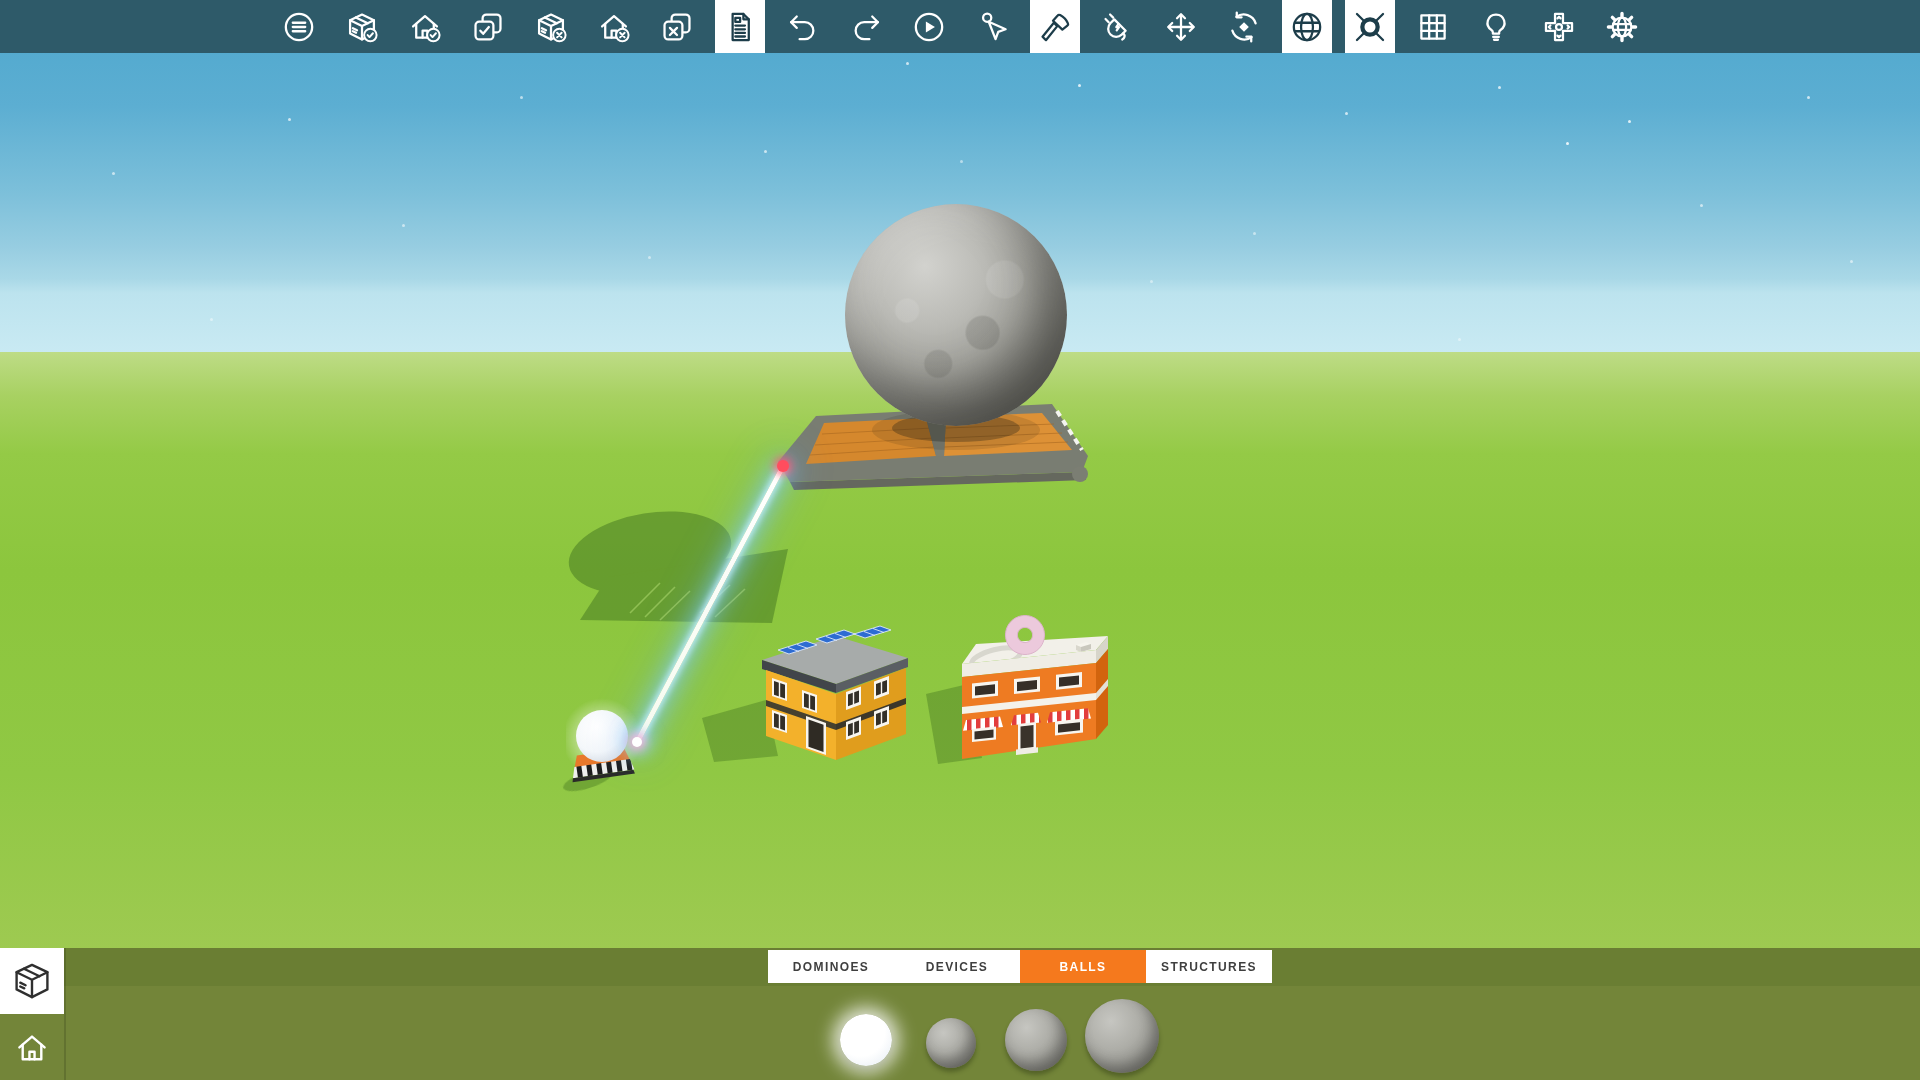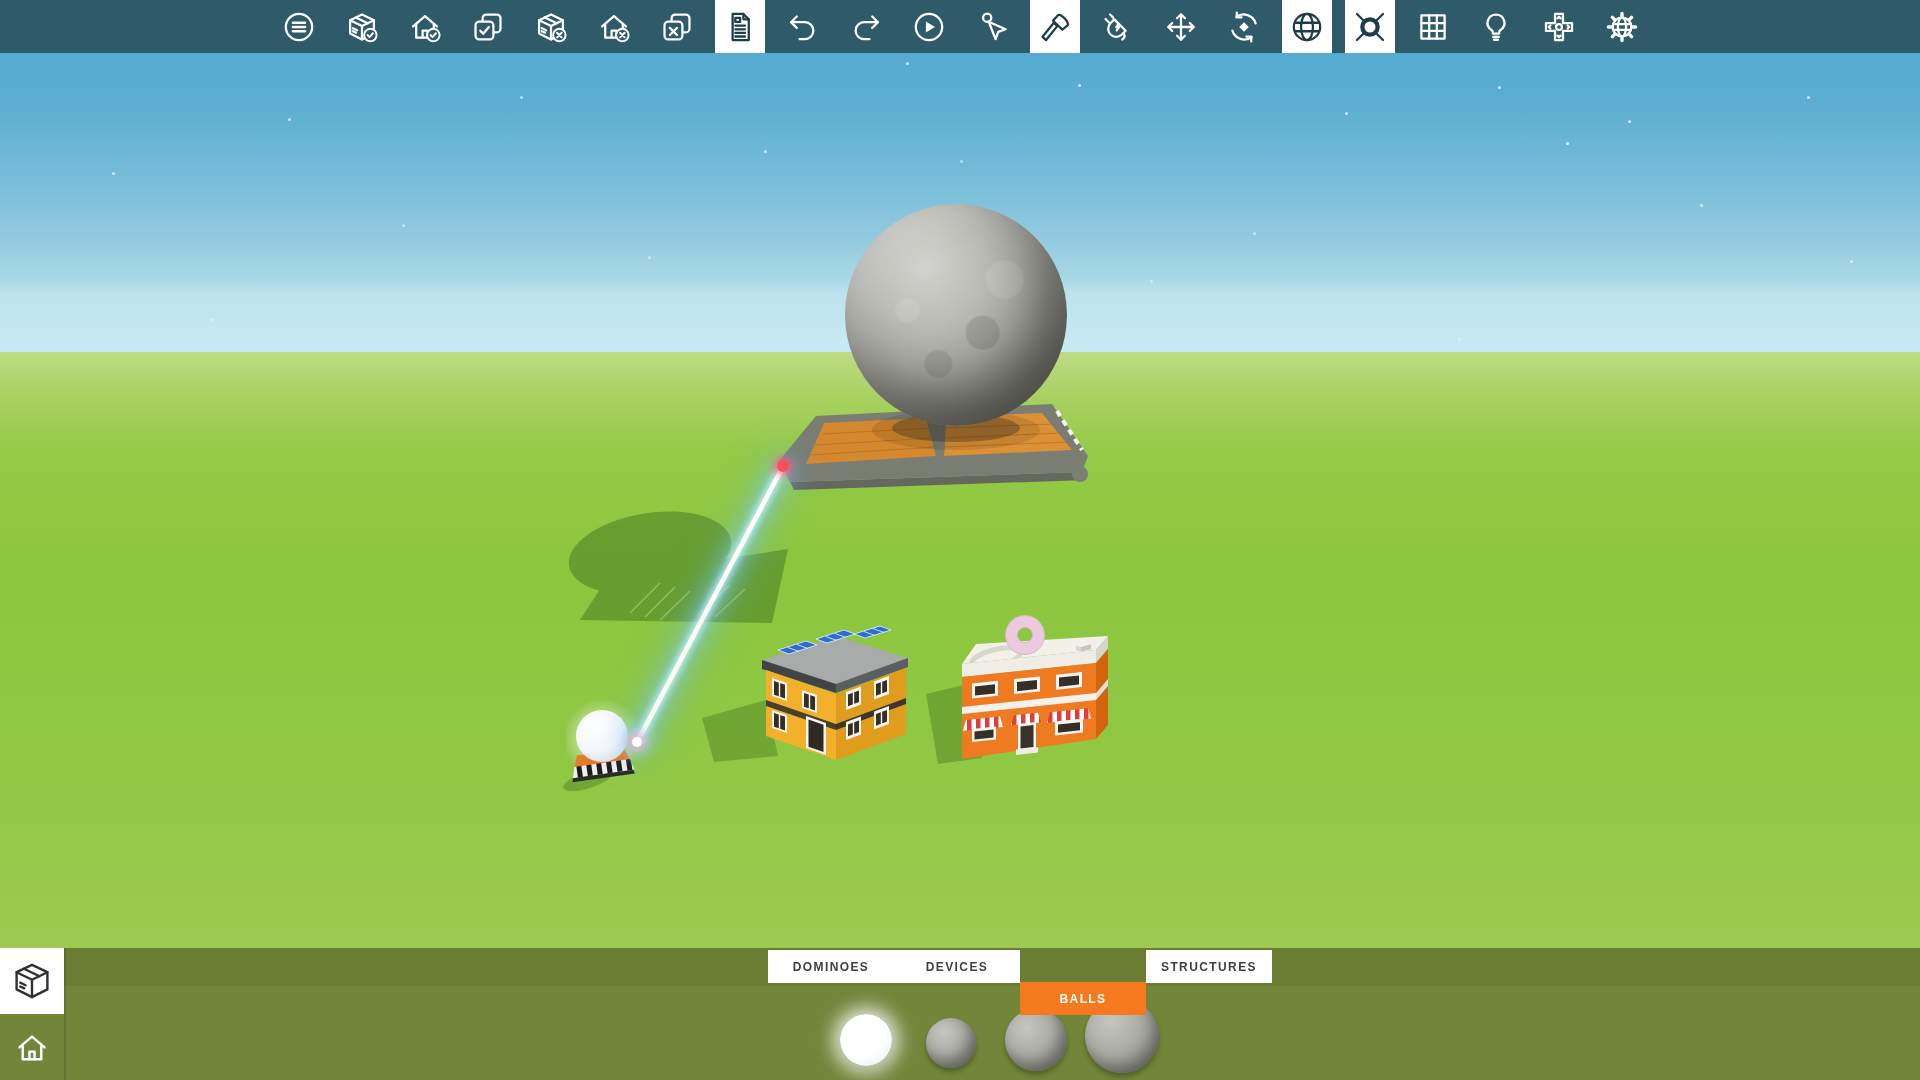--- a/index.html
+++ b/index.html
@@ -54,21 +54,21 @@
   .tb svg{width:34px;height:34px;stroke:currentColor;fill:none;stroke-width:1.6;
     stroke-linecap:round;stroke-linejoin:round;}
 
   
   #tab-strip{position:absolute;left:0;top:948px;width:1920px;height:38px;background:#6a7e33;z-index:20;}
   #panel{position:absolute;left:0;top:986px;width:1920px;height:94px;background:#738539;z-index:20;}
   #tabs{position:absolute;left:768px;top:950px;display:flex;z-index:25;}
   .tab{width:126px;height:33px;border:none;background:#ffffff;color:#3f3f3f;
     font-family:"Liberation Sans",sans-serif;font-size:12px;font-weight:bold;letter-spacing:1.4px;
     display:flex;align-items:center;justify-content:center;cursor:pointer;}
-  .tab.active{background:#f5791d;color:#ffffff;margin-top:32px;}
+  .tab.active{background:#f5791d;color:#ffffff;}
 
   #corner-box-button{position:absolute;left:0;top:948px;width:64px;height:66px;background:#ffffff;
     display:flex;align-items:center;justify-content:center;z-index:26;cursor:pointer;border:none;}
   #corner-box-button svg{width:44px;height:44px;stroke:#2f2f2f;fill:none;stroke-width:1.3;
     stroke-linecap:round;stroke-linejoin:round;}
   #corner-home-button{position:absolute;left:8px;top:1022px;width:48px;height:52px;background:transparent;
     display:flex;align-items:center;justify-content:center;z-index:26;cursor:pointer;border:none;}
   #corner-home-button svg{width:44px;height:44px;stroke:#ffffff;fill:none;stroke-width:1.6;
     stroke-linecap:round;stroke-linejoin:round;}
   #corner-divider{position:absolute;left:64px;top:948px;width:2px;height:132px;background:rgba(0,0,0,.14);z-index:25;}

